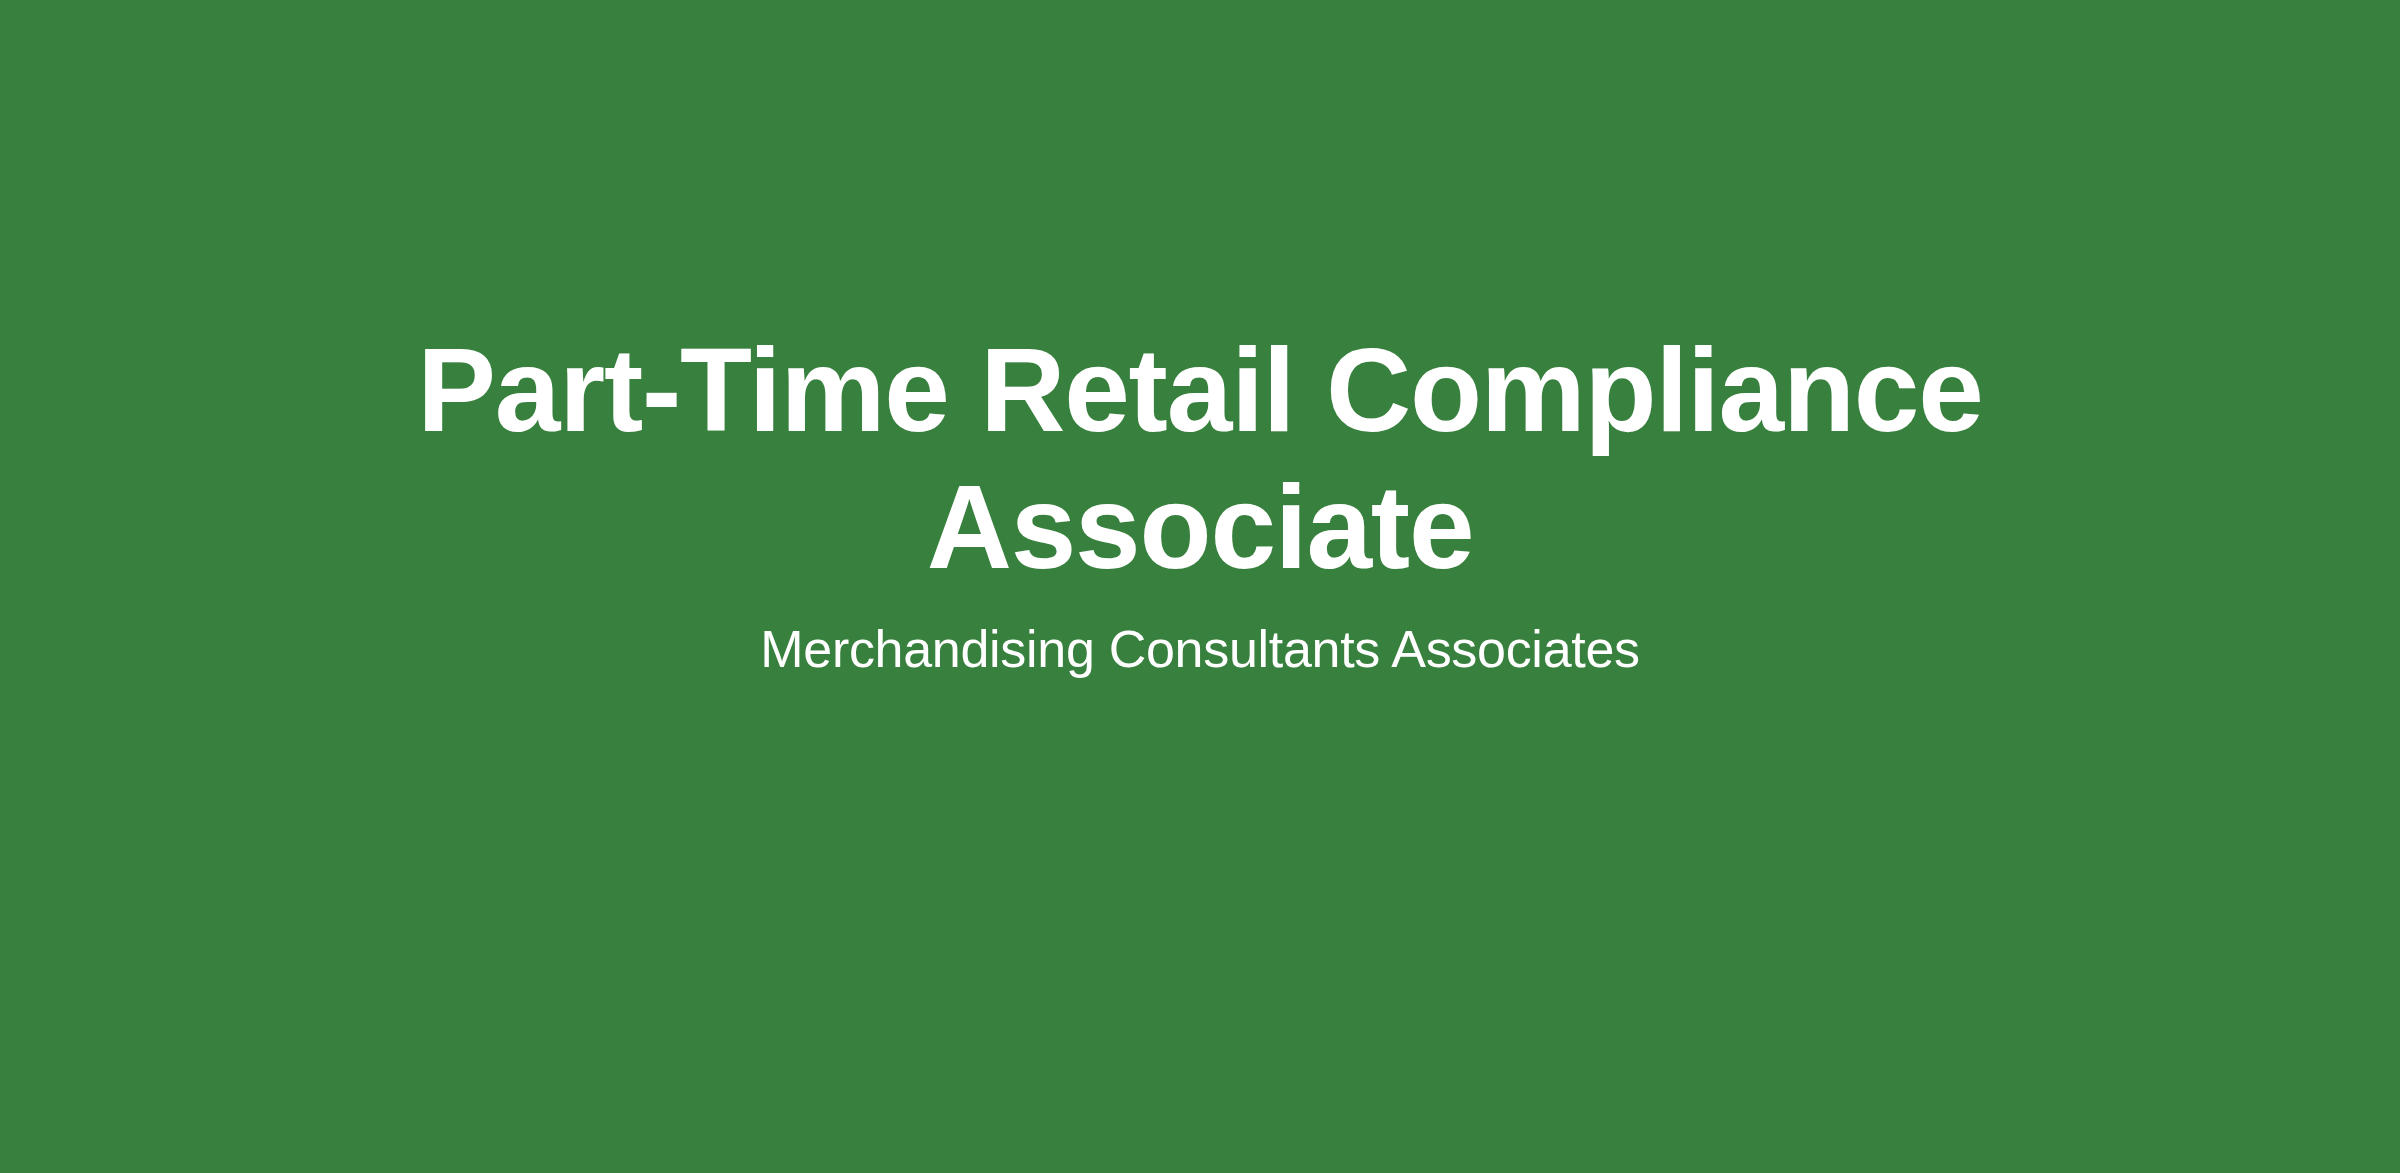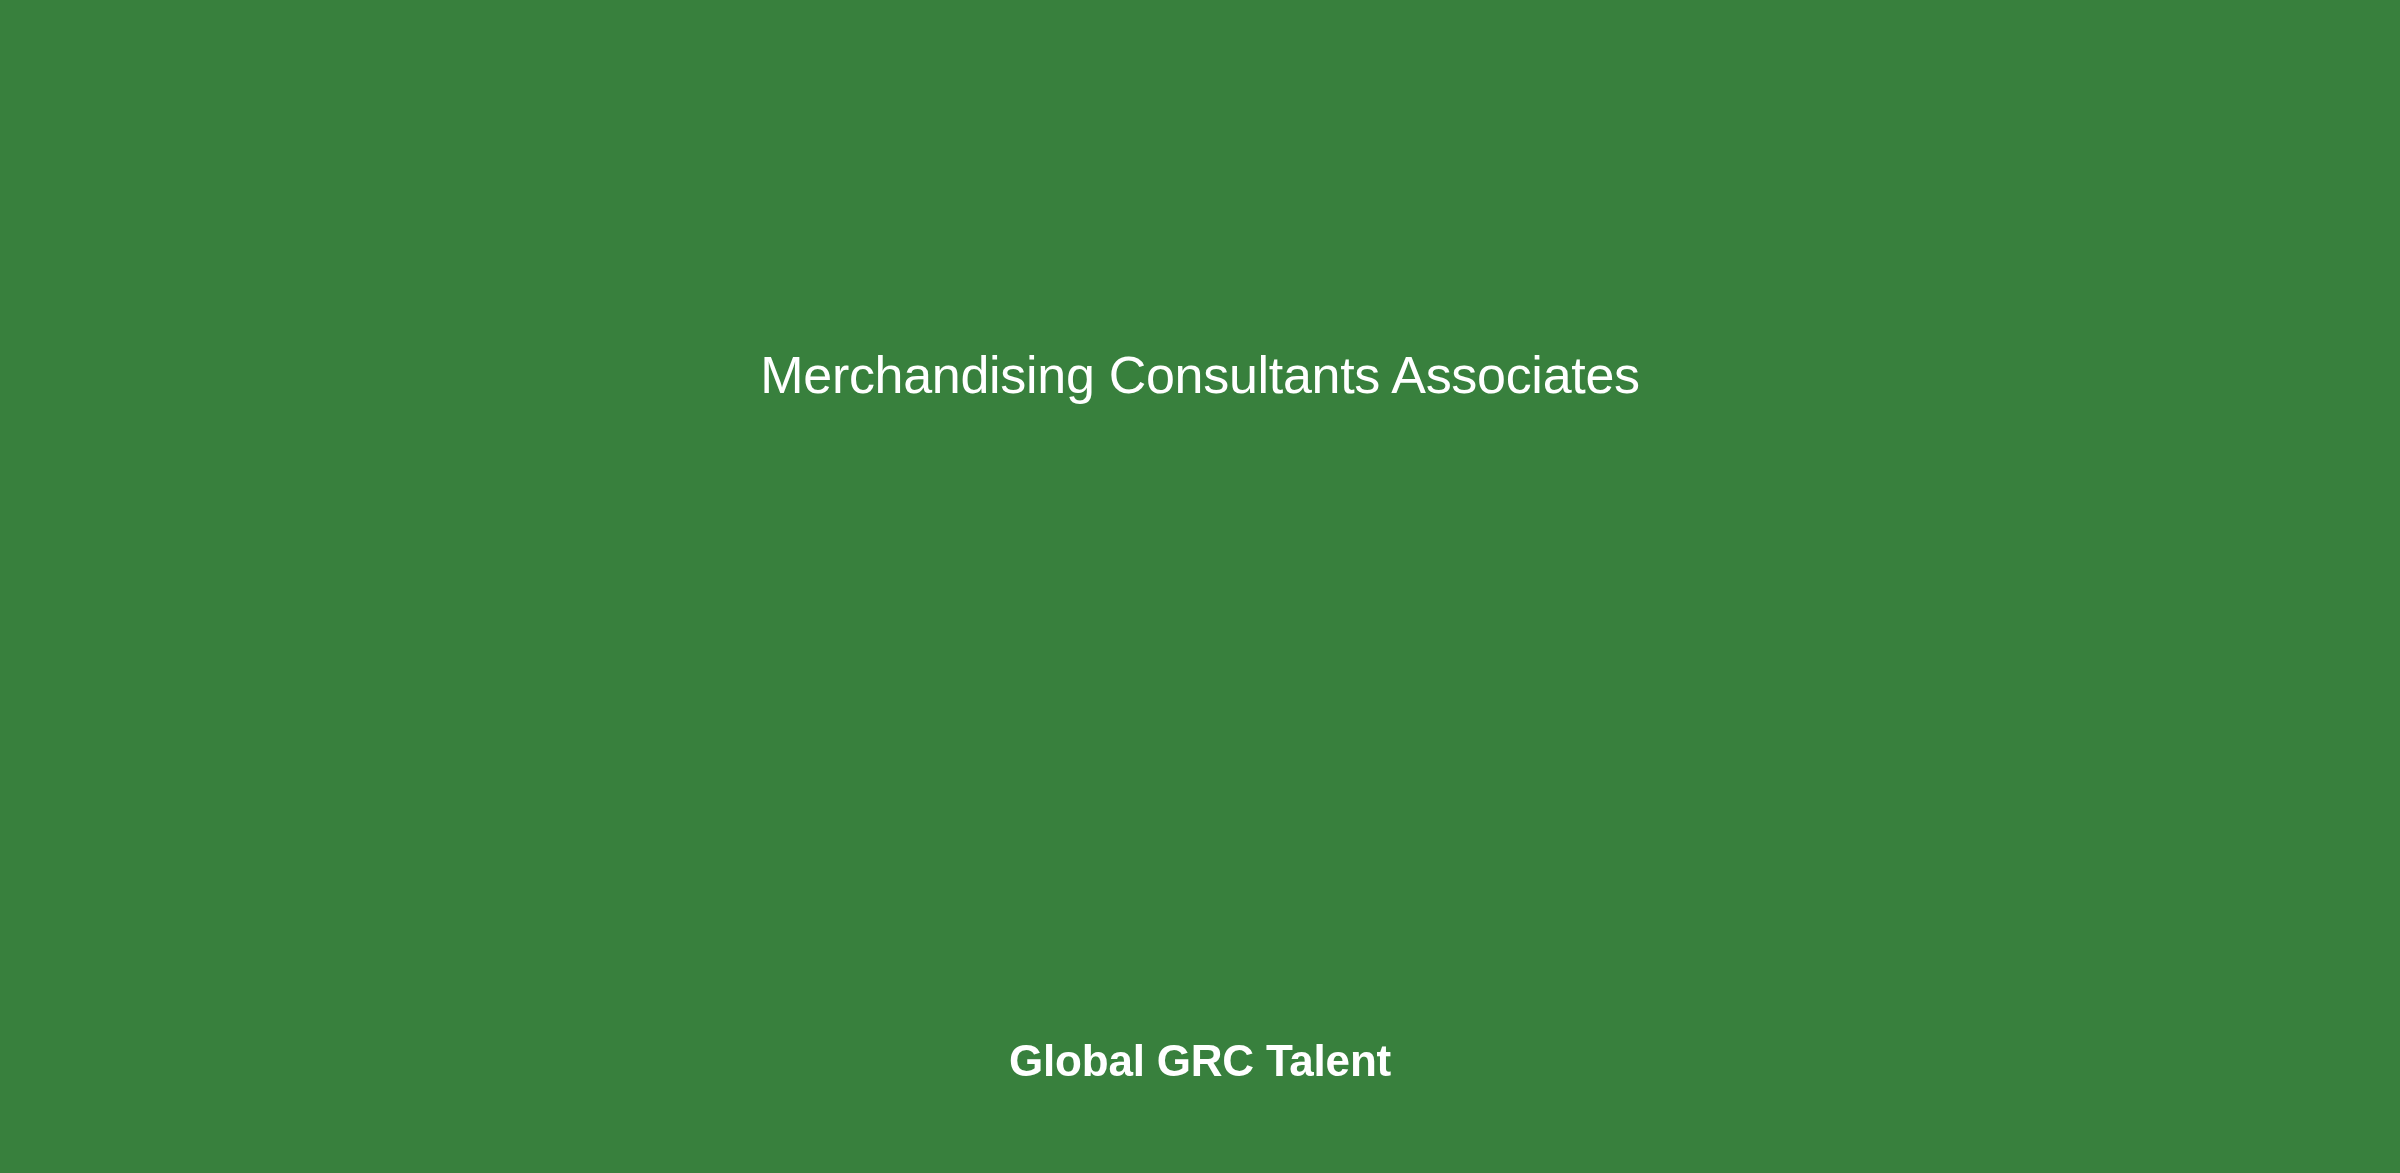--- a/index.html
+++ b/index.html
@@ -81,20 +81,18 @@
     letter-spacing: -0.2px;
     text-align: center;
   }
 </style>
 </head>
 <body>
 
 <div class="card">
 
   <div class="hero">
+    <h1 class="job-title">Part-Time Retail Compliance Associate</h1>
     <h2 class="company-name">Merchandising Consultants Associates</h2>
   </div>
 
-  <div class="brand-footer">
-    <span class="brand-name">Global GRC Talent</span>
-  </div>
 
 </div>
 
 </body></html>

